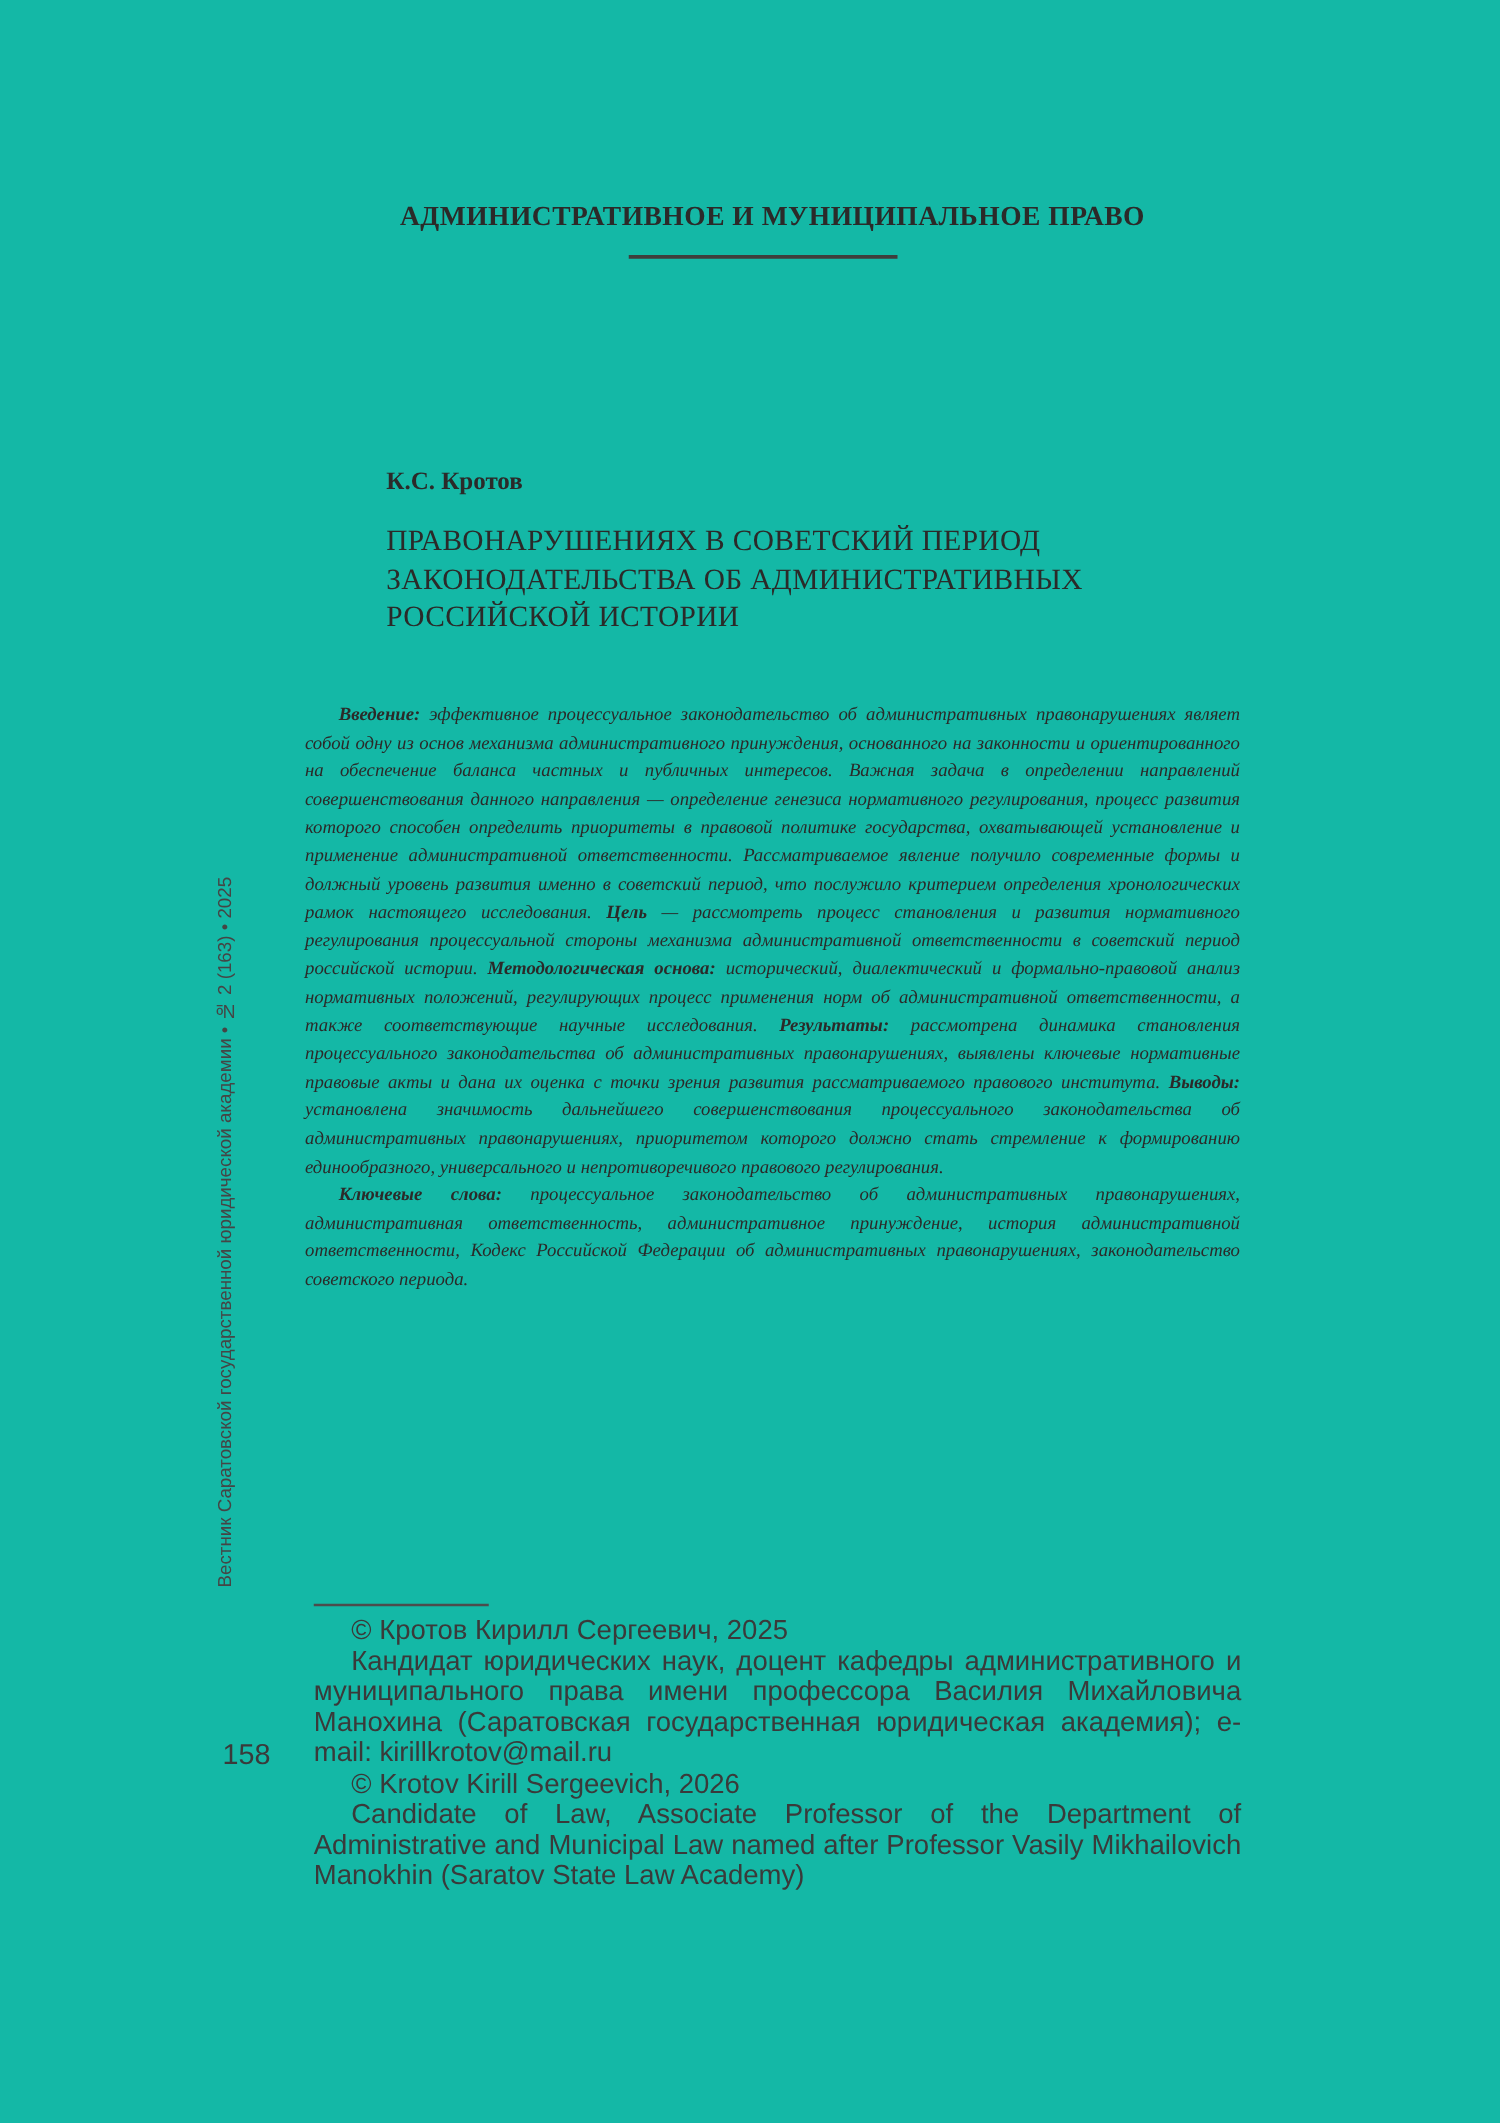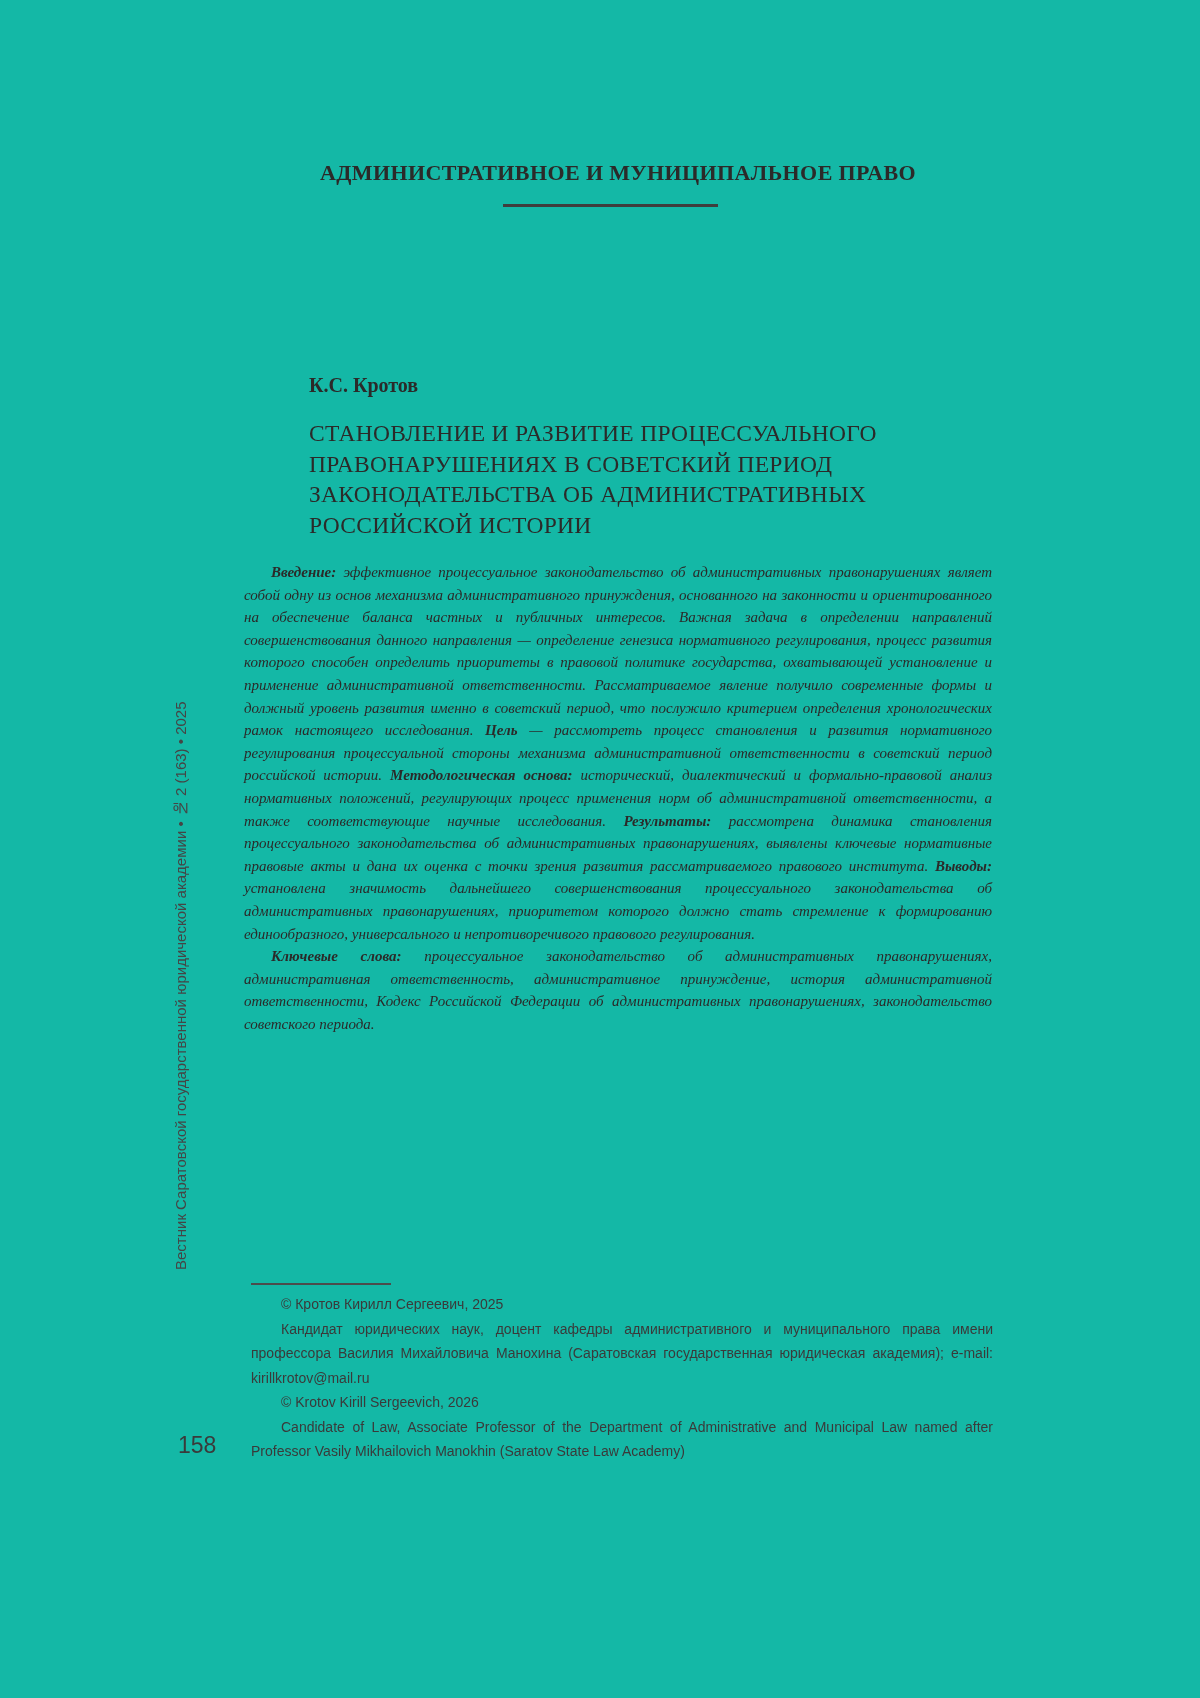--- a/index.html
+++ b/index.html
@@ -51,55 +51,54 @@
   .abstract p{margin:0;text-indent:27px;}
   .abstract .b{font-weight:bold;}
   
   .footnote-rule{
     position:absolute;left:251px;top:1283px;
     width:140px;height:2px;background:#4c4c4c;
   }
   .footnote{
     position:absolute;left:251px;top:1292px;width:742px;
     font-family:"Liberation Sans", sans-serif;
-    font-size:14px;line-height:24.5px;
+    font-size:22px;line-height:24.5px;
     text-align:justify;
     color:#3a3a3a;
   }
   .footnote p{margin:0;text-indent:30px;}
   
   .sidebar-text{
     position:absolute;left:172px;top:778px;height:492px;
     writing-mode:vertical-rl;
     transform:rotate(180deg);
     font-family:"Liberation Sans", sans-serif;
     font-size:15px;color:#454545;
     white-space:nowrap;
     text-align:left;
   }
   
   .page-number{
     position:absolute;left:178px;top:1390px;
     font-family:"Liberation Sans", sans-serif;
-    font-size:23px;color:#3a3a3a;margin-top:42px;
+    font-size:23px;color:#3a3a3a;
   }
 </style>
 </head>
 <body>
 
 <div class="page">
 
   <div class="section-header">АДМИНИСТРАТИВНОЕ И МУНИЦИПАЛЬНОЕ ПРАВО</div>
   <div class="header-rule"></div>
 
 
   <div class="author">К.С. Кротов</div>
 
   <div class="article-title">
-    <div>СТАНОВЛЕНИЕ И РАЗВИТИЕ ПРОЦЕССУАЛЬНОГО</div>
     <div>ПРАВОНАРУШЕНИЯХ В СОВЕТСКИЙ ПЕРИОД</div>
     <div>ЗАКОНОДАТЕЛЬСТВА ОБ АДМИНИСТРАТИВНЫХ</div>
     <div>РОССИЙСКОЙ ИСТОРИИ</div>
   </div>
 
   <div class="abstract">
     <p><span class="b">Введение: </span><span>эффективное процессуальное законодательство об административных правонарушениях являет собой одну из основ механизма административного принуждения, основанного на законности и ориентированного на обеспечение баланса частных и публичных интересов. Важная задача в определении направлений совершенствования данного направления — определение генезиса нормативного регулирования, процесс развития которого способен определить приоритеты в правовой политике государства, охватывающей установление и применение административной ответственности. Рассматриваемое явление получило современные формы и должный уровень развития именно в советский период, что послужило критерием определения хронологических рамок настоящего исследования. </span><span class="b">Цель</span><span> — рассмотреть процесс становления и развития нормативного регулирования процессуальной стороны механизма административной ответственности в советский период российской истории. </span><span class="b">Методологическая основа: </span><span>исторический, диалектический и формально-правовой анализ нормативных положений, регулирующих процесс применения норм об административной ответственности, а также соответствующие научные исследования. </span><span class="b">Результаты: </span><span>рассмотрена динамика становления процессуального законодательства об административных правонарушениях, выявлены ключевые нормативные правовые акты и дана их оценка с точки зрения развития рассматриваемого правового института. </span><span class="b">Выводы: </span><span>установлена значимость дальнейшего совершенствования процессуального законодательства об административных правонарушениях, приоритетом которого должно стать стремление к формированию единообразного, универсального и непротиворечивого правового регулирования.</span></p>
     <p><span class="b">Ключевые слова: </span><span>процессуальное законодательство об административных правонарушениях, административная ответственность, административное принуждение, история административной ответственности, Кодекс Российской Федерации об административных правонарушениях, законодательство советского периода.</span></p>
   </div>
 

